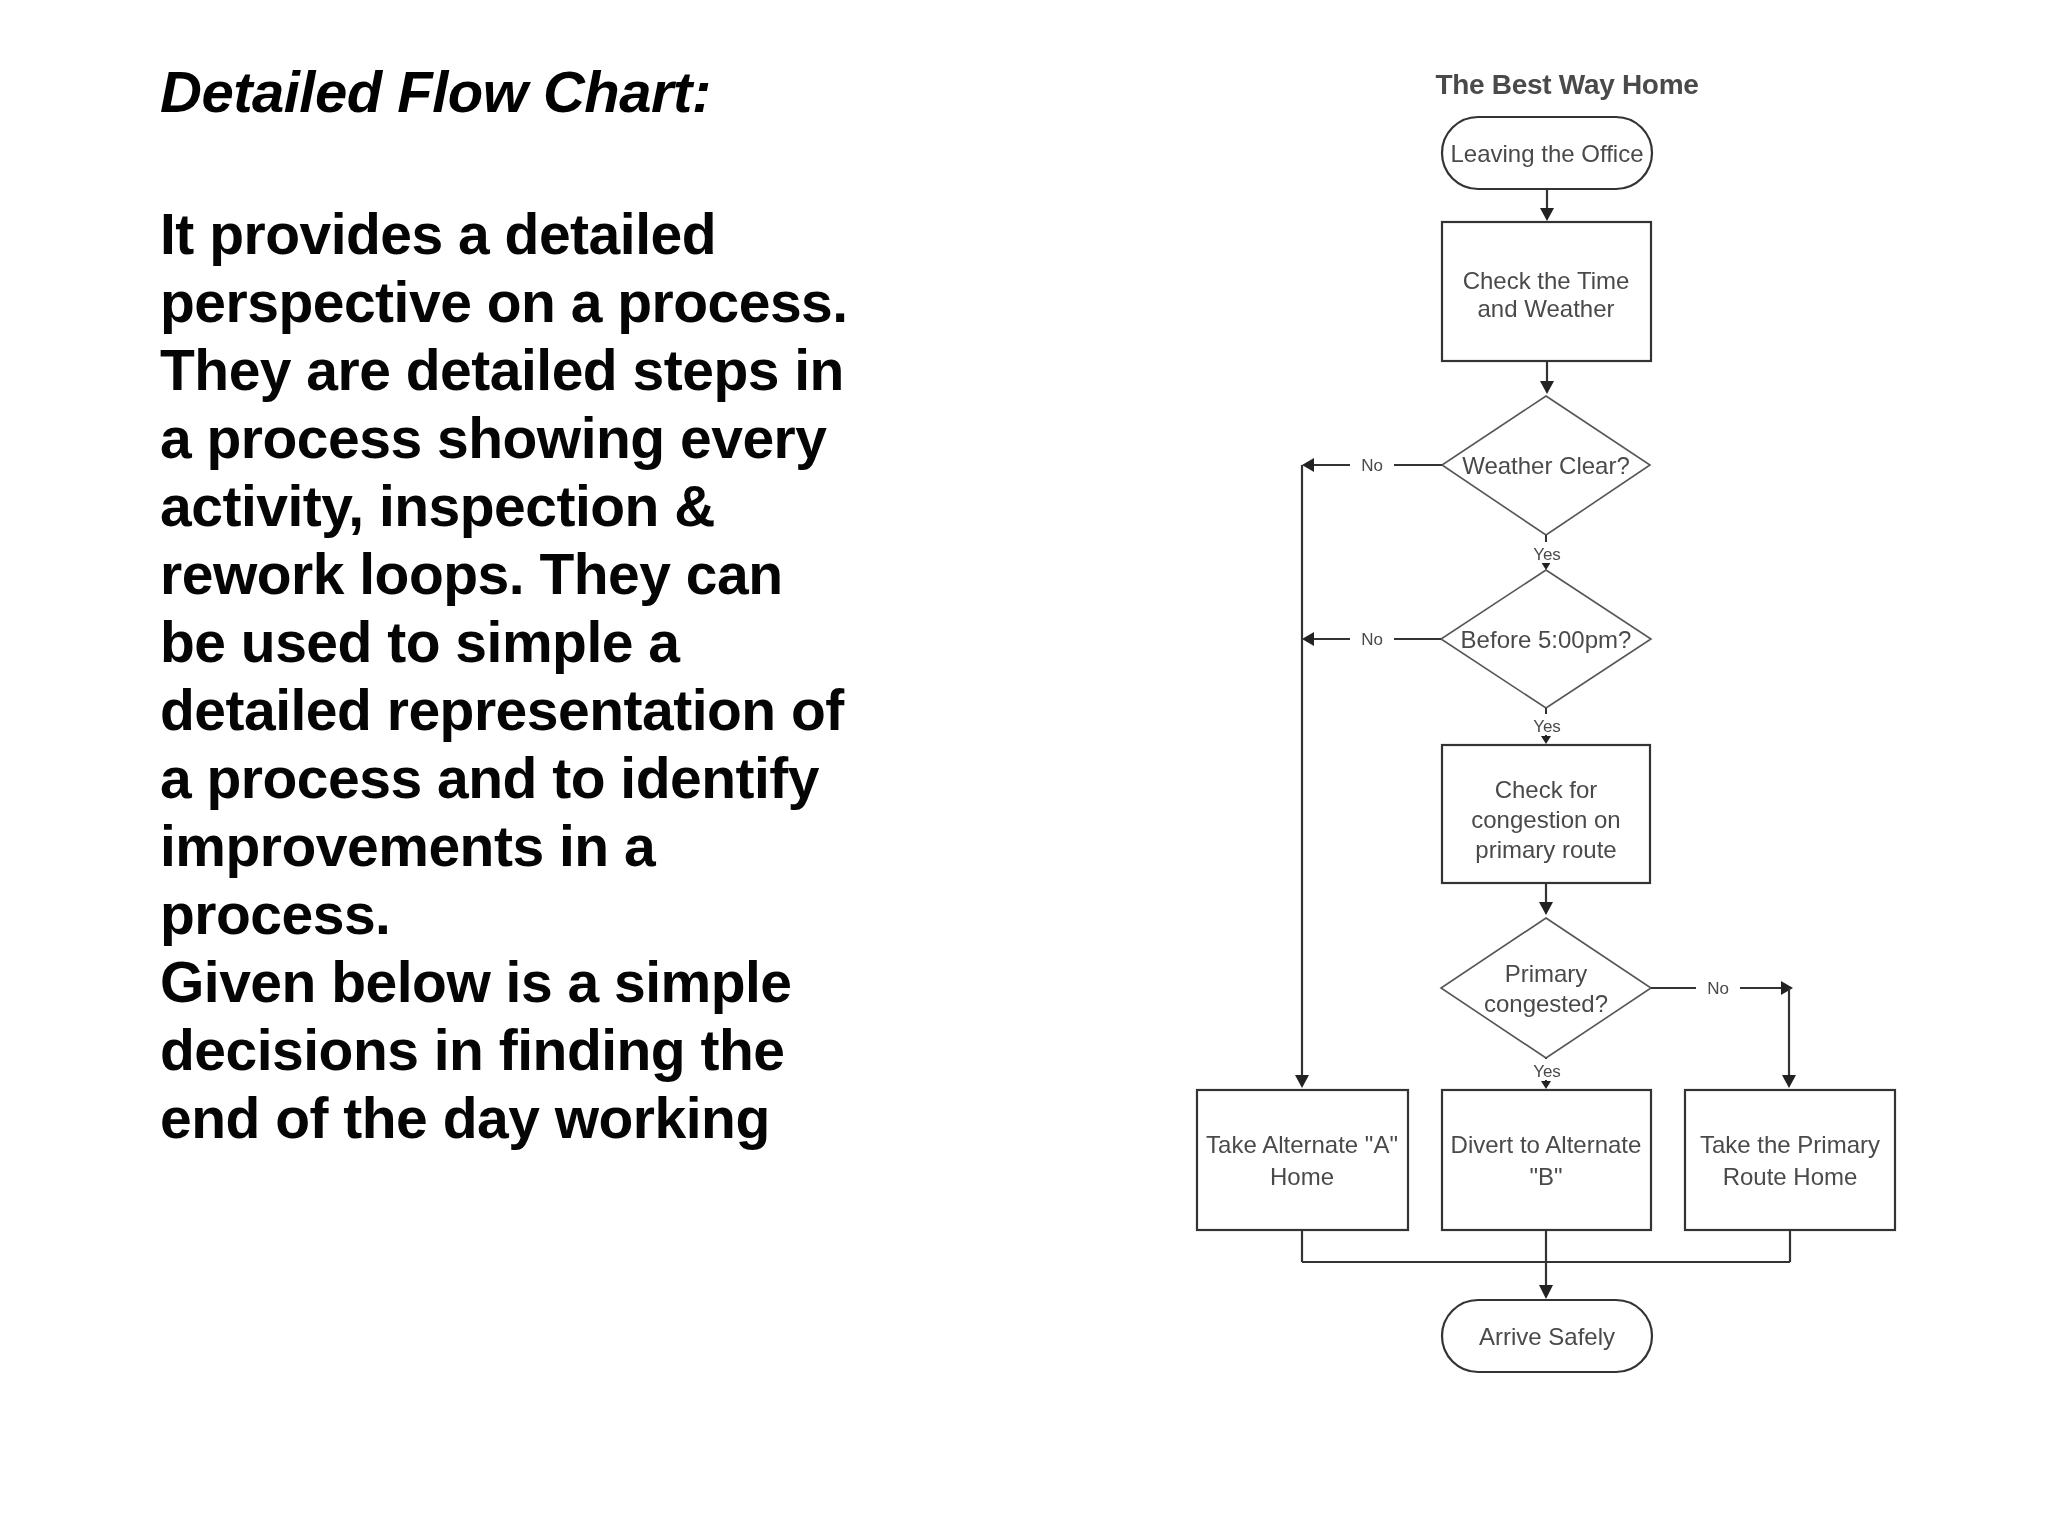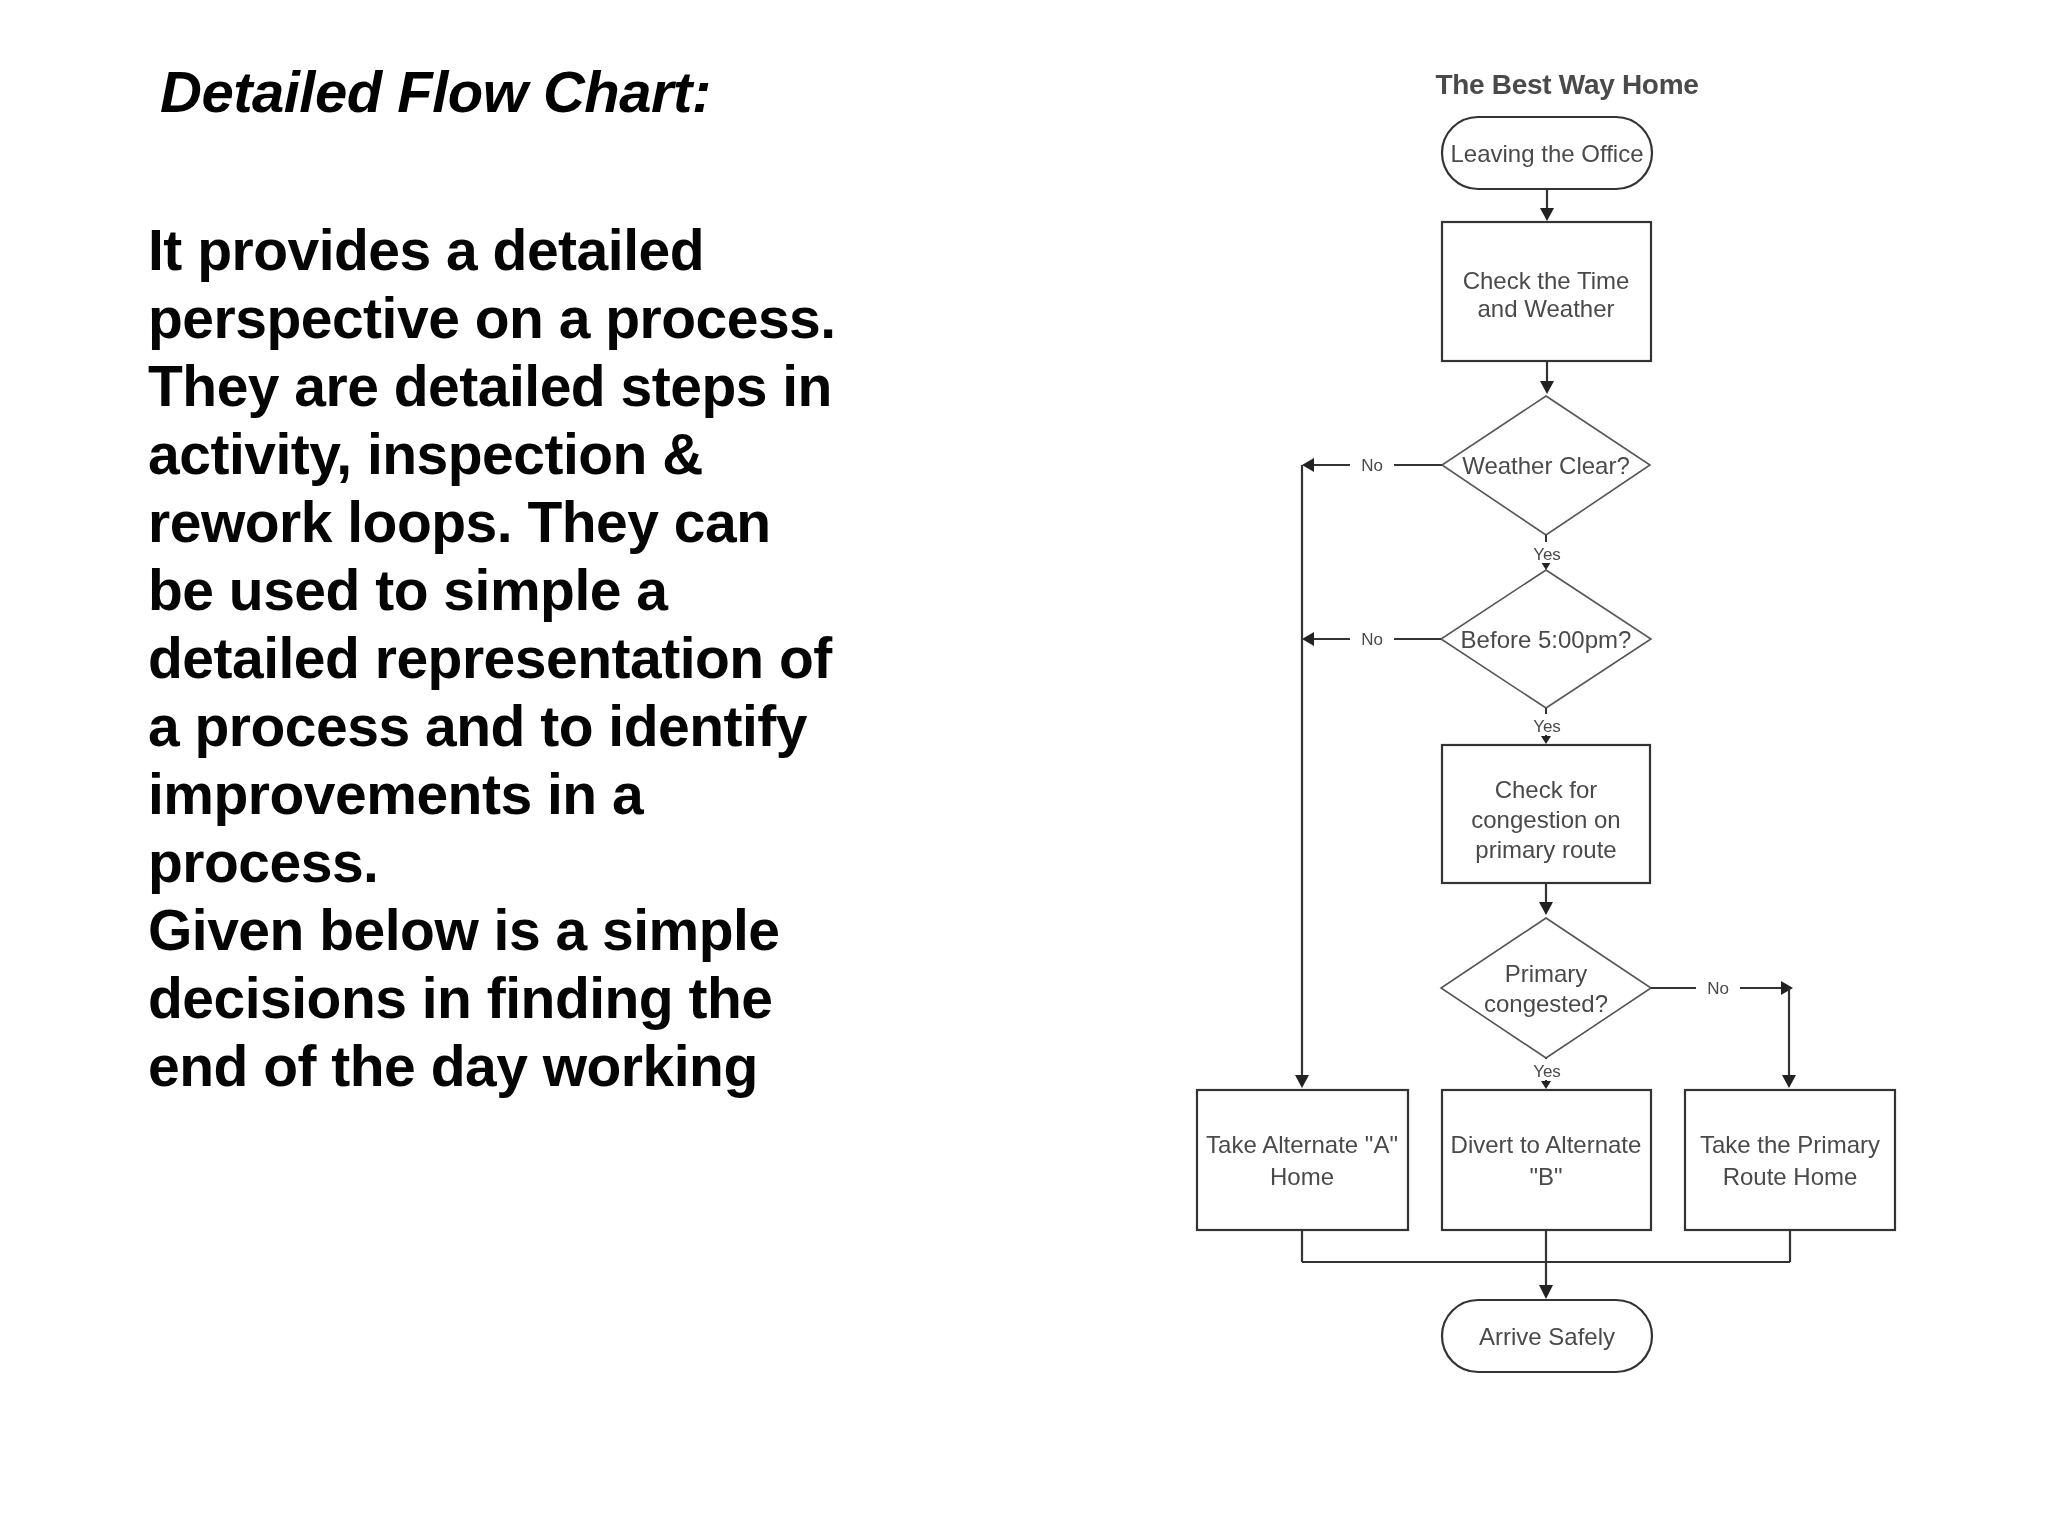--- a/index.html
+++ b/index.html
@@ -9,24 +9,23 @@
     background:#ffffff;
     font-family:"Liberation Sans", sans-serif;
     overflow:hidden;
   }
   .left-title{
     position:absolute;left:160px;top:58px;
     font-size:58px;font-weight:bold;font-style:italic;
     color:#000000;letter-spacing:-0.5px;white-space:nowrap;
   }
   .body-block{
-    position:absolute;left:148px;top:200px;
+    position:absolute;left:160px;top:200px;
     font-size:57px;font-weight:bold;color:#050505;
     letter-spacing:-0.5px;
-    margin-top:16px;
   }
   .body-block .bline{
     height:68px;line-height:68px;white-space:nowrap;
   }
   .flow-svg{
     position:absolute;left:1100px;top:40px;
     width:880px;height:1390px;
   }
   .flow-svg text{
     font-family:"Liberation Sans", sans-serif;
@@ -46,20 +45,21 @@
 <body>
 
 <div class="page">
 
   <div class="left-title">Detailed Flow Chart:</div>
 
   <div class="body-block">
     <div class="bline">It provides a detailed</div>
     <div class="bline">perspective on a process.</div>
     <div class="bline">They are detailed steps in</div>
+    <div class="bline">a process showing every</div>
     <div class="bline">activity, inspection &amp;</div>
     <div class="bline">rework loops. They can</div>
     <div class="bline">be used to simple a</div>
     <div class="bline">detailed representation of</div>
     <div class="bline">a process and to identify</div>
     <div class="bline">improvements in a</div>
     <div class="bline">process.</div>
     <div class="bline">Given below is a simple</div>
     <div class="bline">decisions in finding the</div>
     <div class="bline">end of the day working</div>

